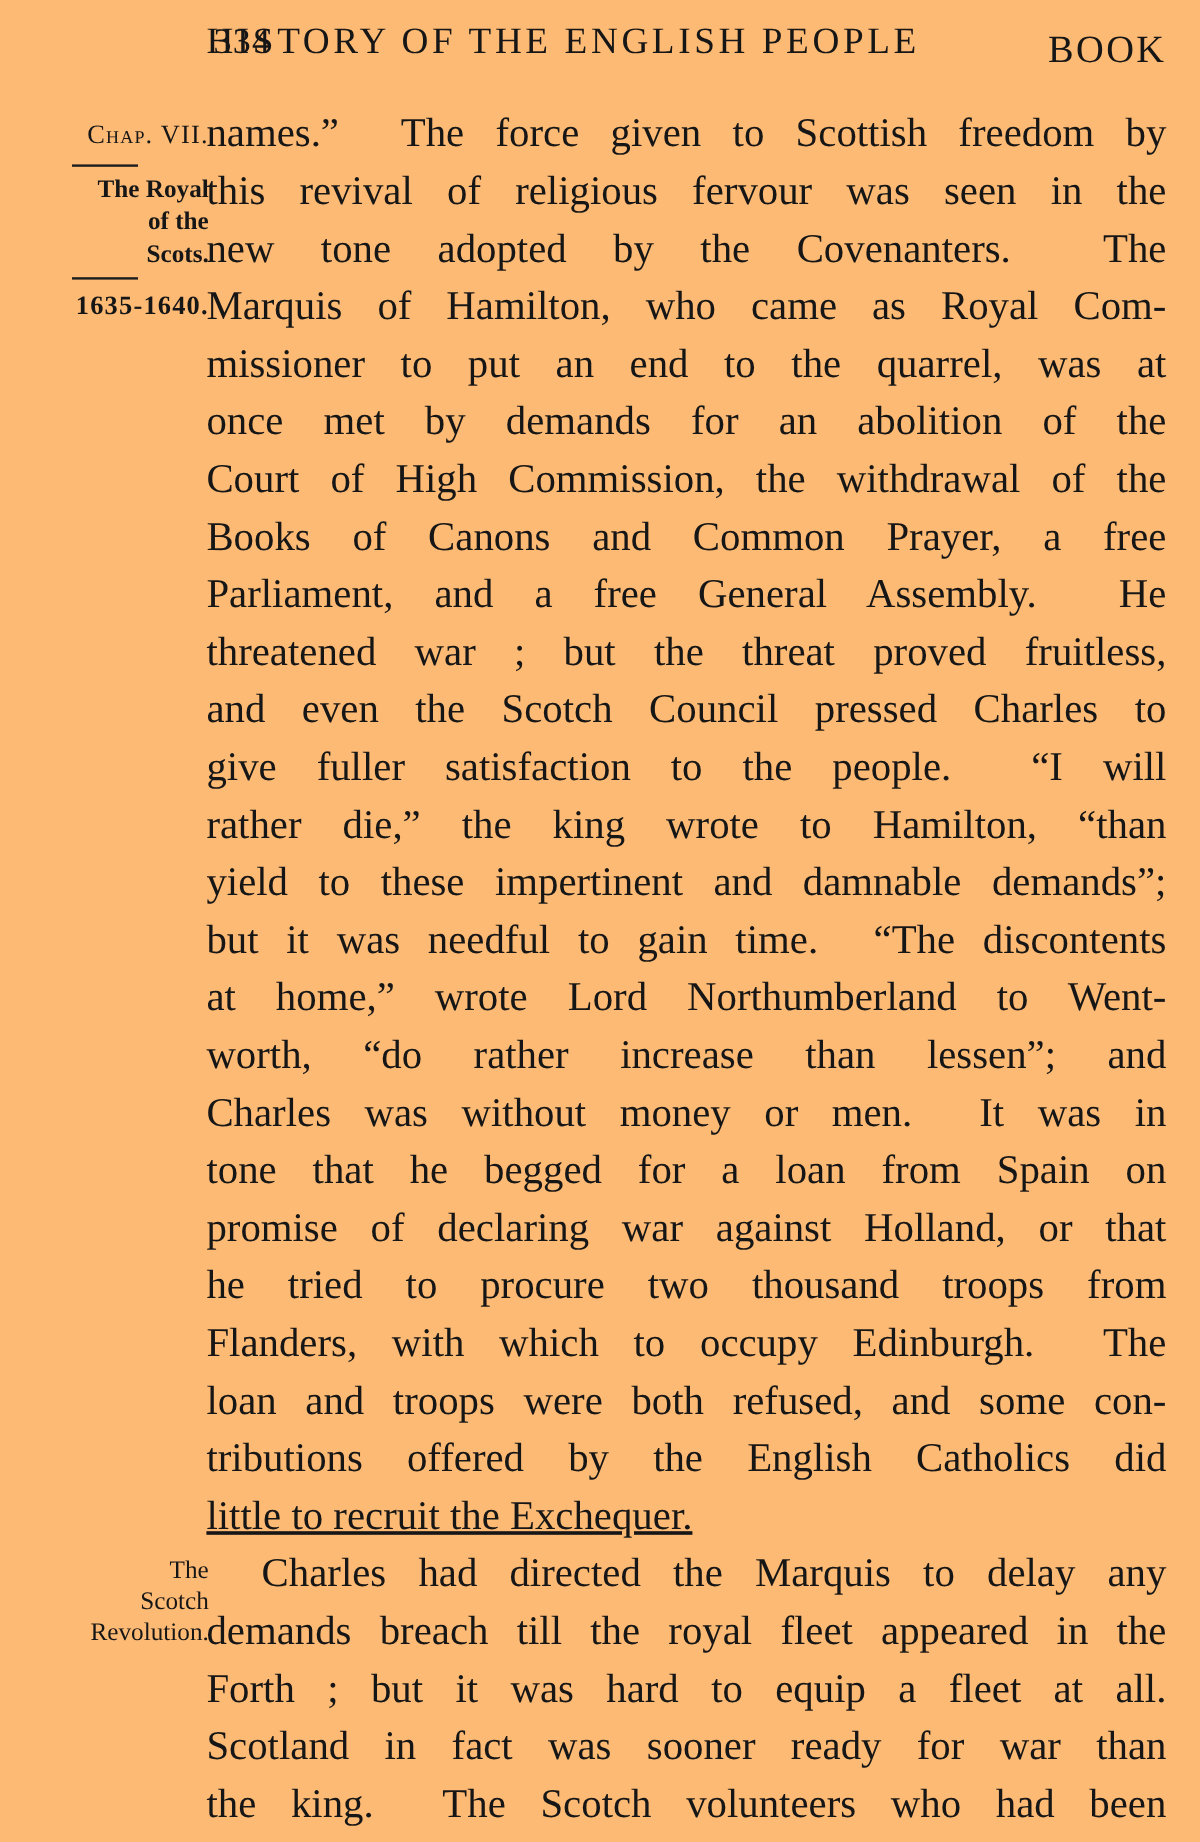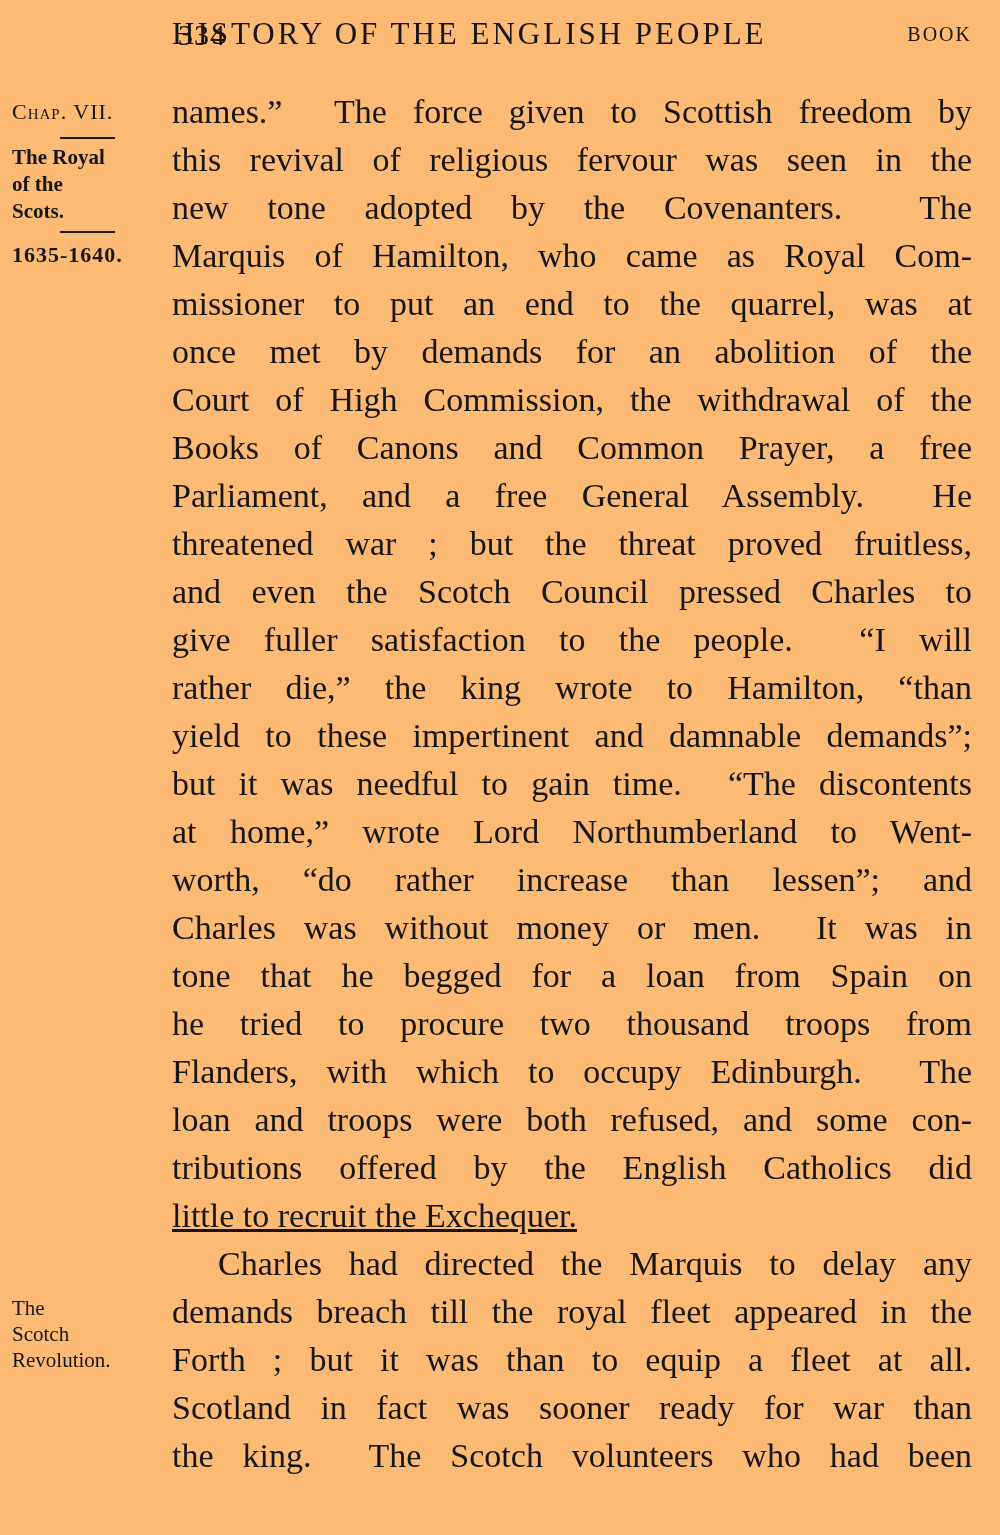--- a/index.html
+++ b/index.html
@@ -39,37 +39,37 @@
     top: 0;
     text-align: left;
     font-size: 31px;
     letter-spacing: 3px;
     white-space: nowrap;
   }
   .book-label {
     position: absolute;
     right: 0;
     top: 7px;
-    font-size: 20px;
+    font-size: 32px;
     letter-spacing: 2px;
   }
 
   
   #margin-col {
     position: absolute;
     left: 12px;
     top: 0;
     width: 150px;
     text-align: center;
   }
   .margin-note {
     position: absolute;
-    left: 0;
+    left: 12px;
     width: 150px;
-    text-align: left;
+    text-align: right;
     line-height: 27px;
   }
   .chapter-note {
     top: 98px;
     font-size: 22px;
     font-variant: small-caps;
     letter-spacing: 1px;
   }
   .note-rule {
     position: absolute;
@@ -165,28 +165,29 @@
       <div class="line">threatened war ; but the threat proved fruitless,</div>
       <div class="line">and even the Scotch Council pressed Charles to</div>
       <div class="line">give fuller satisfaction to the people.  “I will</div>
       <div class="line">rather die,” the king wrote to Hamilton, “than</div>
       <div class="line">yield to these impertinent and damnable demands”;</div>
       <div class="line">but it was needful to gain time.  “The discontents</div>
       <div class="line">at home,” wrote Lord Northumberland to Went-</div>
       <div class="line">worth, “do rather increase than lessen”; and</div>
       <div class="line">Charles was without money or men.  It was in</div>
       <div class="line">tone that he begged for a loan from Spain on</div>
+      <div class="line">promise of declaring war against Holland, or that</div>
       <div class="line">he tried to procure two thousand troops from</div>
       <div class="line">Flanders, with which to occupy Edinburgh.  The</div>
       <div class="line">loan and troops were both refused, and some con-</div>
       <div class="line">tributions offered by the English Catholics did</div>
       <div class="line para-end">little to recruit the Exchequer.</div>
     </div>
     <div>
       <div class="line indent">Charles had directed the Marquis to delay any</div>
       <div class="line">demands breach till the royal fleet appeared in the</div>
-      <div class="line">Forth ; but it was than to equip a fleet at all.</div>
+      <div class="line">Forth ; but it was hard to equip a fleet at all.</div>
       <div class="line">Scotland in fact was sooner ready for war than</div>
       <div class="line">the king.  The Scotch volunteers who had been</div>
     </div>
   </div>
 
 </div>
 
 </body></html>

